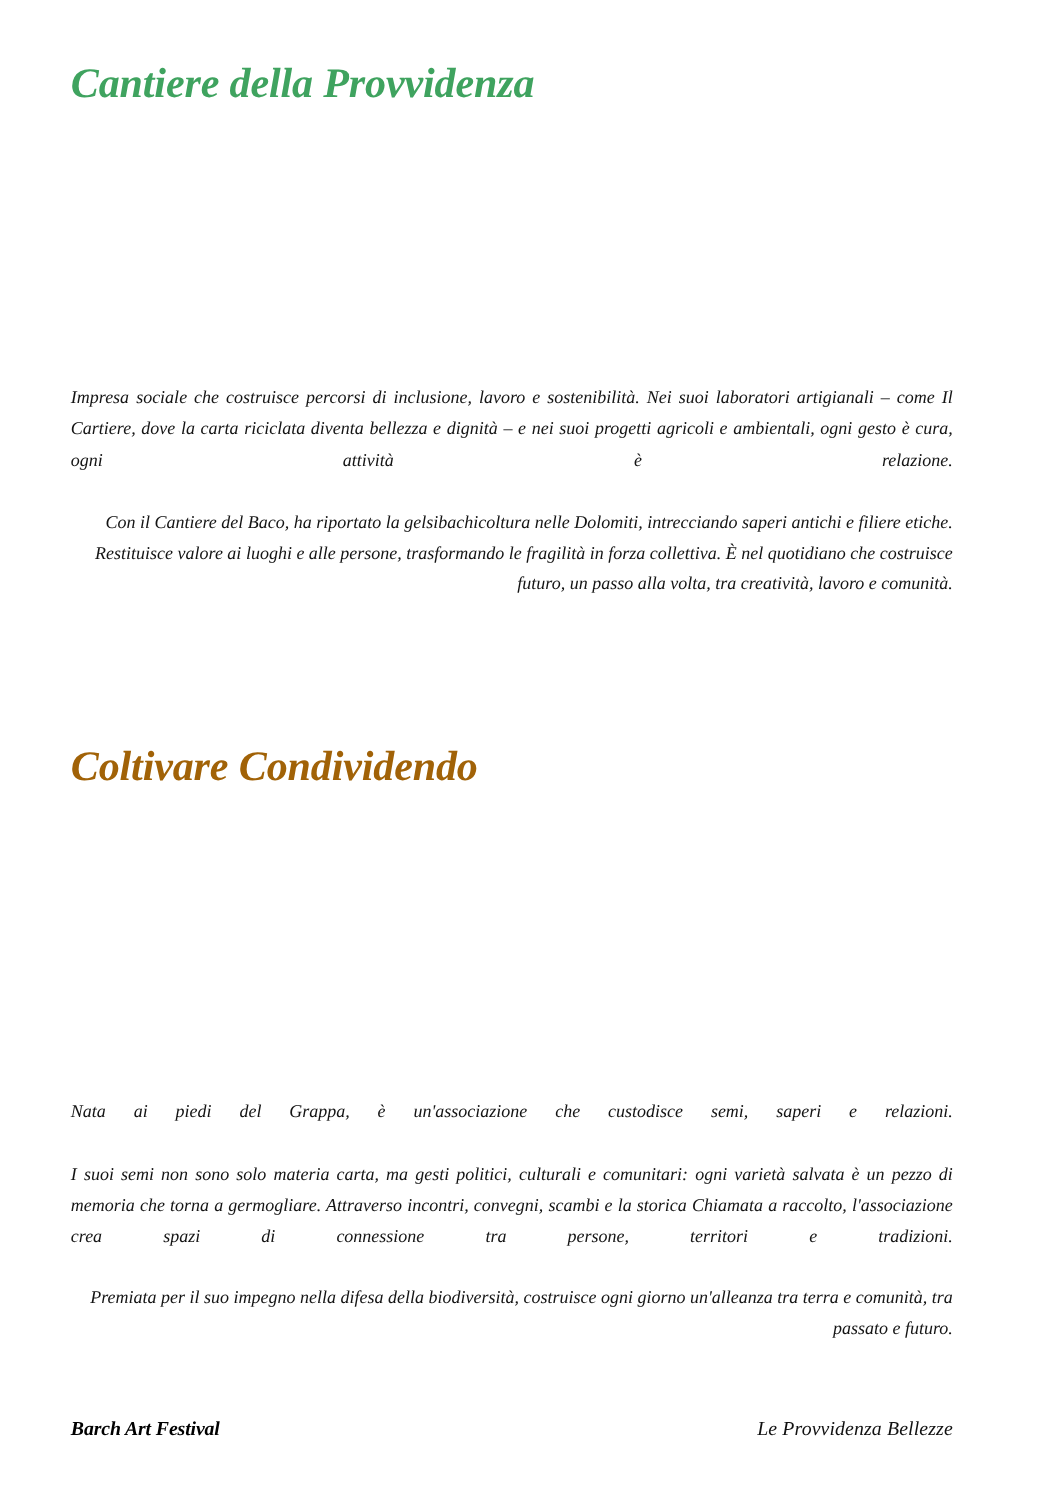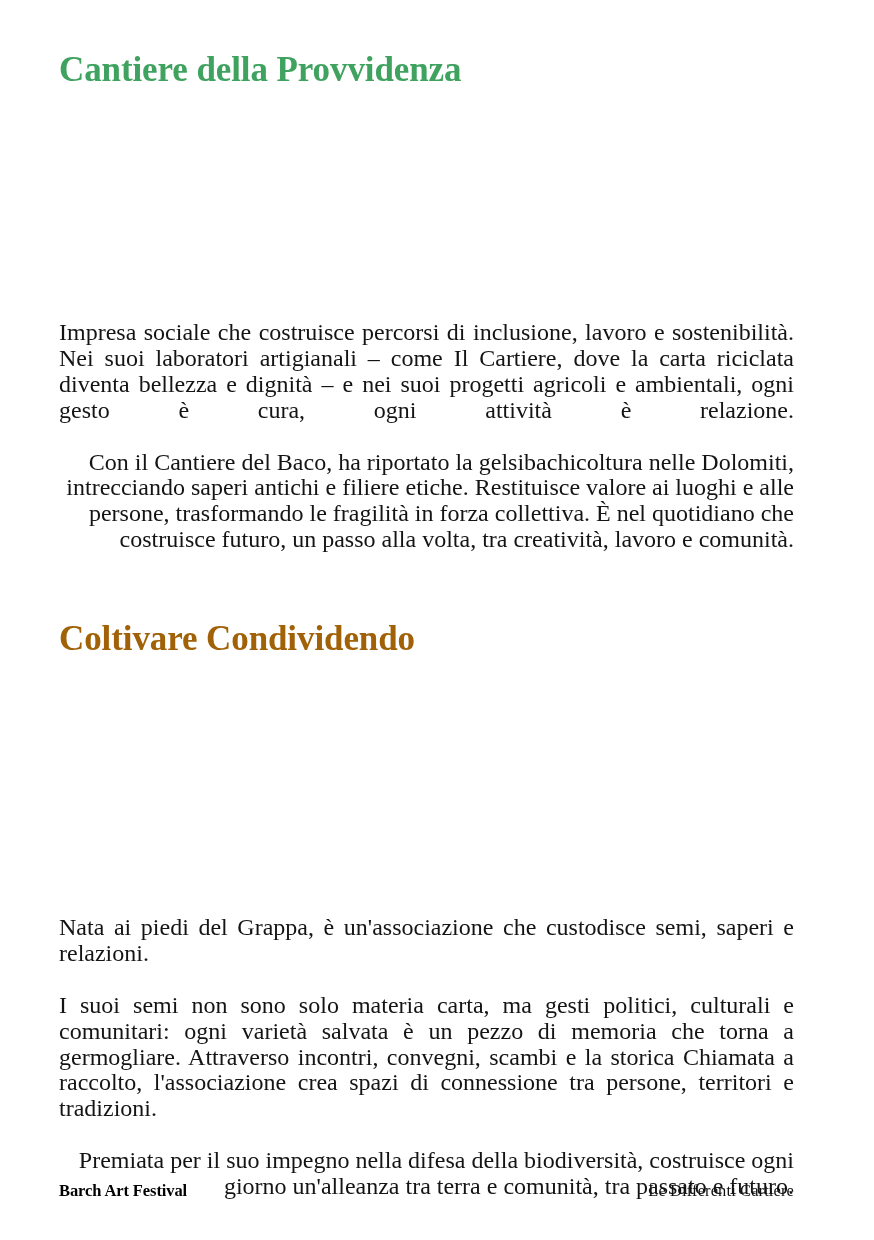--- a/index.html
+++ b/index.html
@@ -9,20 +9,21 @@
   }
   .page {
     position: relative;
     width: 874px;
     height: 1240px;
     background: #ffffff;
     overflow: hidden;
     font-family: "Liberation Serif", "DejaVu Serif", serif;
     color: #1a1a1a;
     box-sizing: border-box;
+    font-style: italic;
   }
   .content {
     position: absolute;
     left: 59px;
     top: 0;
     width: 735px;
     height: 1240px;
   }
 
   
@@ -46,21 +47,21 @@
     background: #ffffff;
   }
   .media-slot-1 { top: 108px;  height: 205px; }
   .media-slot-2 { top: 677px;  height: 230px; }
 
   
   .body-block {
     position: absolute;
     left: 0;
     width: 735px;
-    font-size: 24px;
+    font-size: 15px;
     line-height: 25.9px;
     text-align: justify;
     text-justify: inter-word;
     hyphens: manual;
     color: #141414;
   }
   .body-block-1 { top: 320px; }
   .body-block-2 { top: 915px; }
   .body-block p {
     margin: 0;
@@ -118,17 +119,17 @@
     <div class="media-slot media-slot-2"></div>
 
     <div class="body-block body-block-2" style="color: rgb(20, 20, 20);">
       <p>Nata ai piedi del Grappa, è un'associazione che custodisce semi, saperi e relazioni.</p>
       <p>I suoi semi non sono solo materia carta, ma gesti politici, culturali e comunitari: ogni varietà salvata è un pezzo di memoria che torna a germogliare. Attraverso incontri, convegni, scambi e la storica Chiamata a raccolto, l'associazione crea spazi di connessione tra persone, territori e tradizioni.</p>
       <p>Premiata per il suo impegno nella difesa della biodiversità, costruisce ogni giorno un'alleanza tra terra e comunità, tra passato e futuro.</p>
     </div>
 
     <div class="footer">
       <span class="footer-left">Barch Art Festival</span>
-      <span class="footer-right">Le Differenti Cartiere</span>
+      <span class="footer-right">Le Provvidenza Bellezze</span>
     </div>
 
   </div>
 </div>
 
 </body></html>

